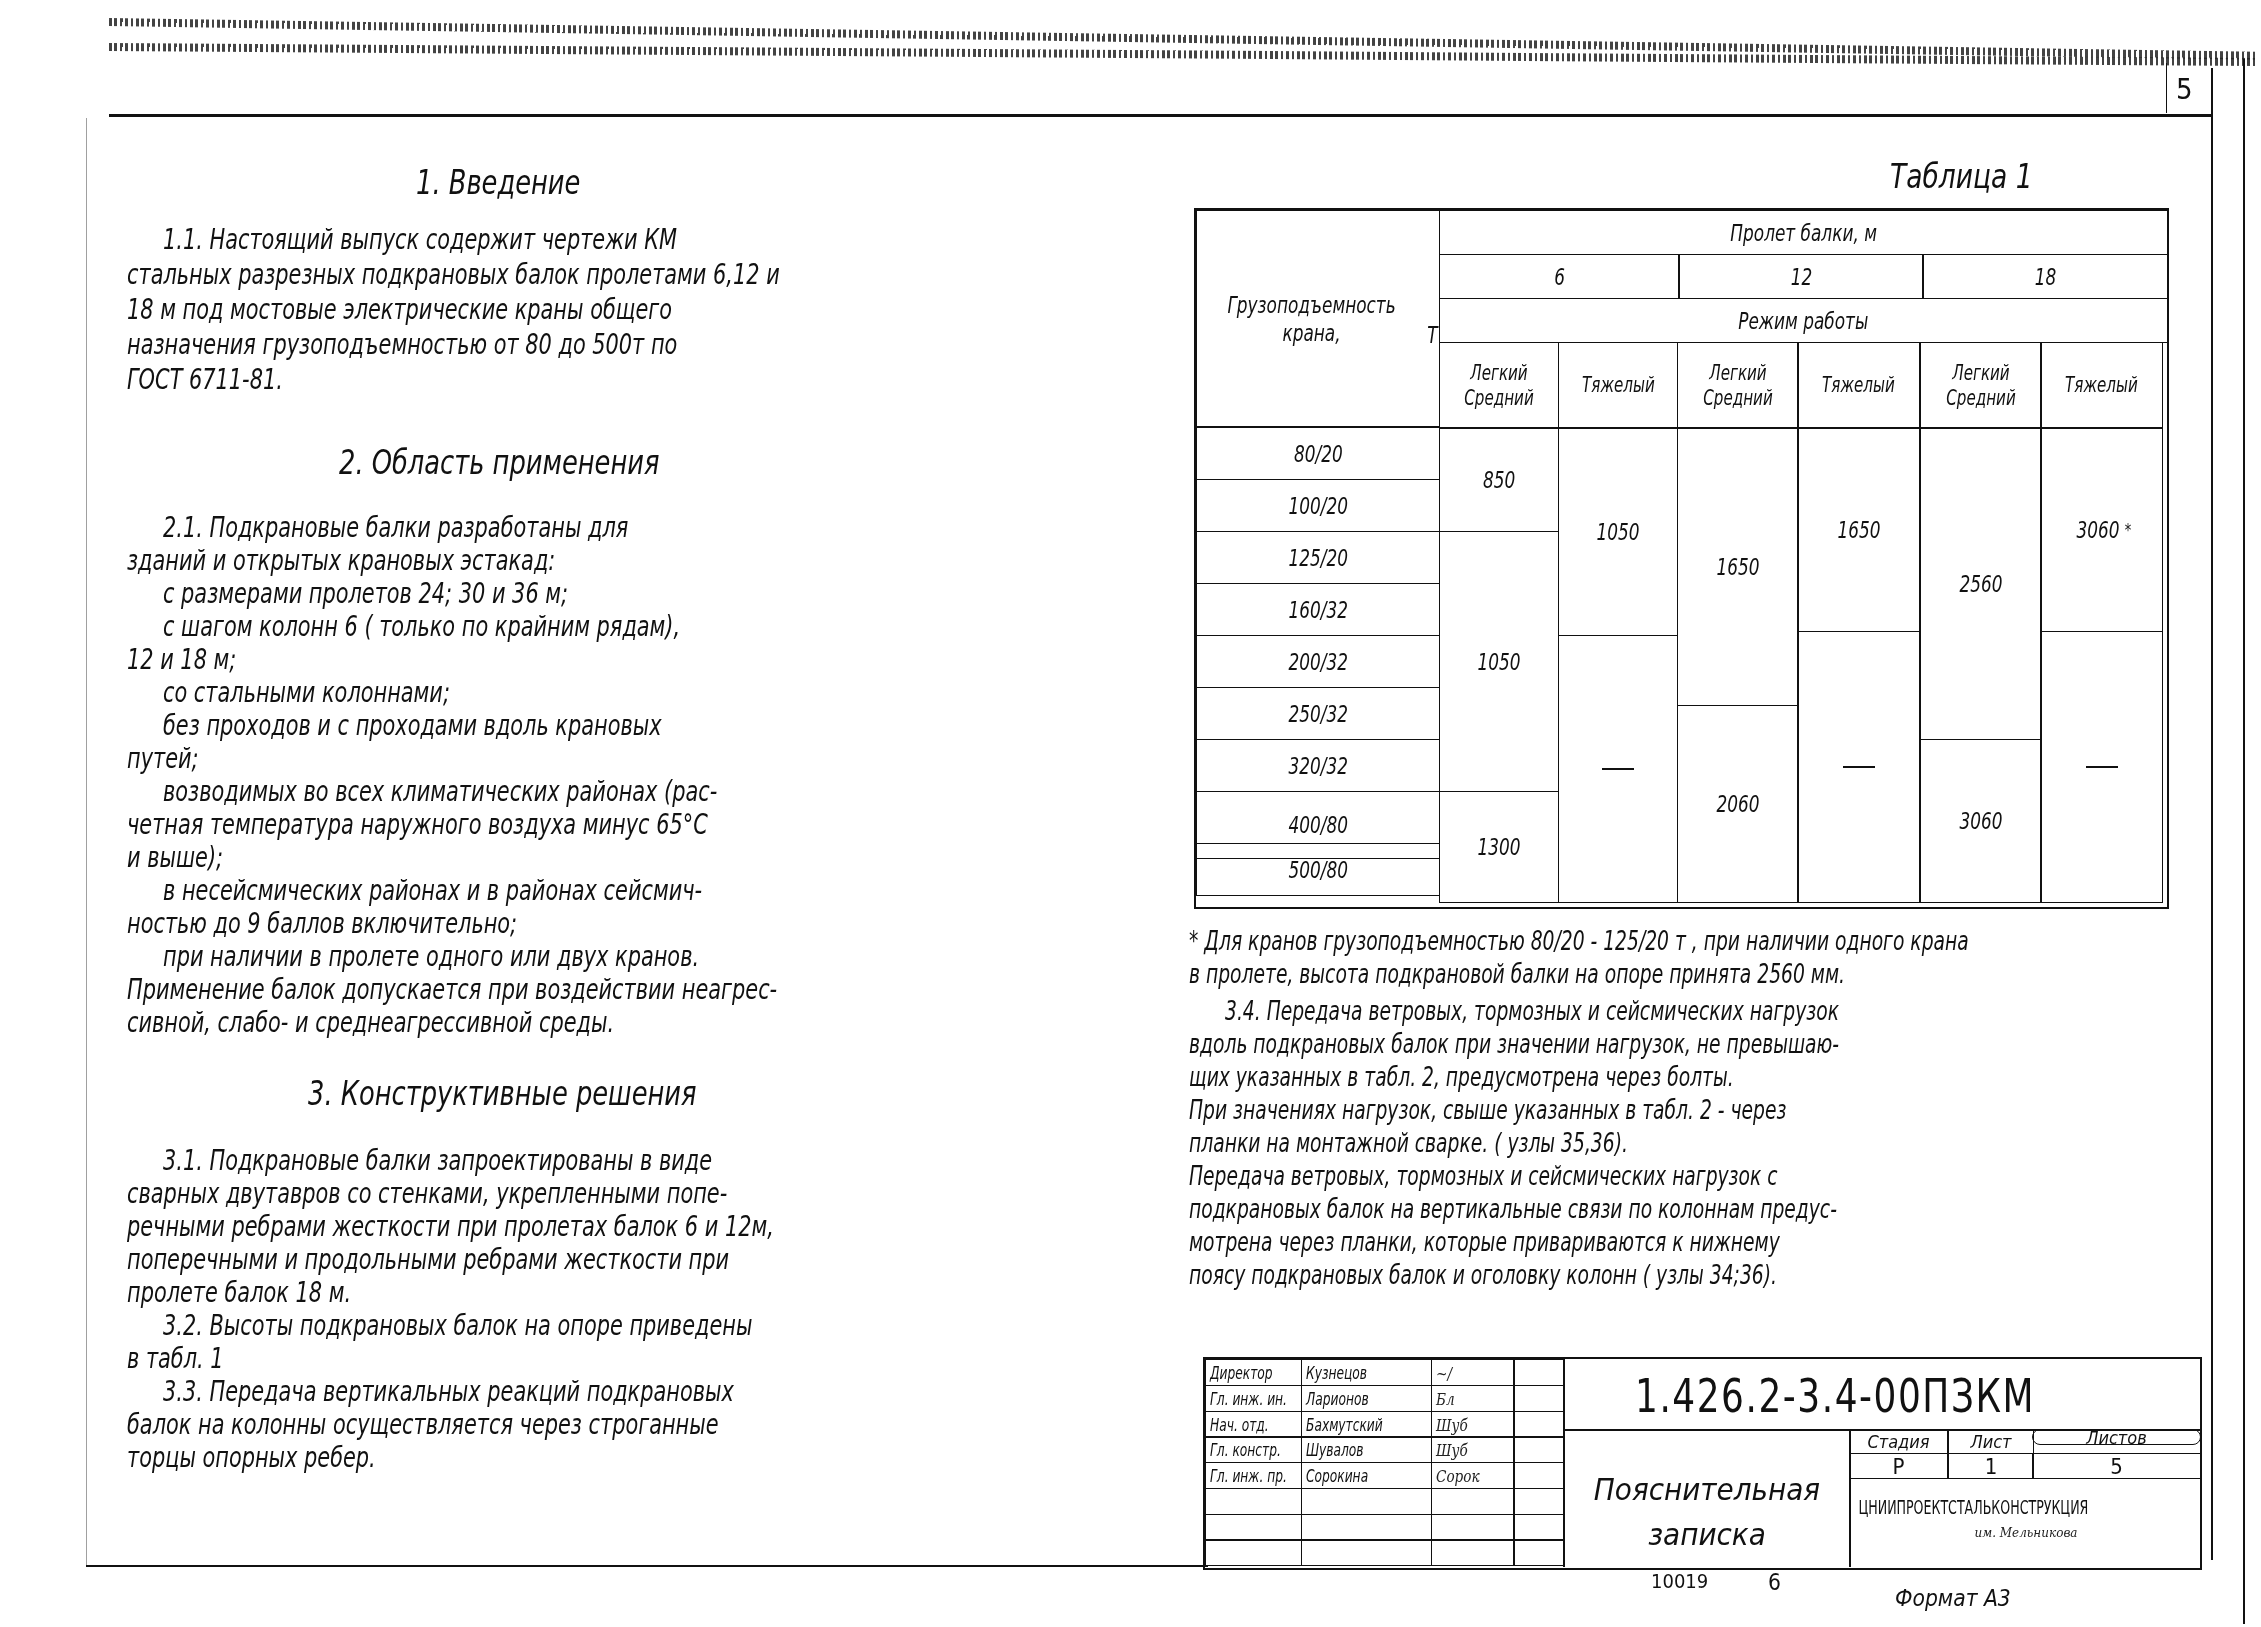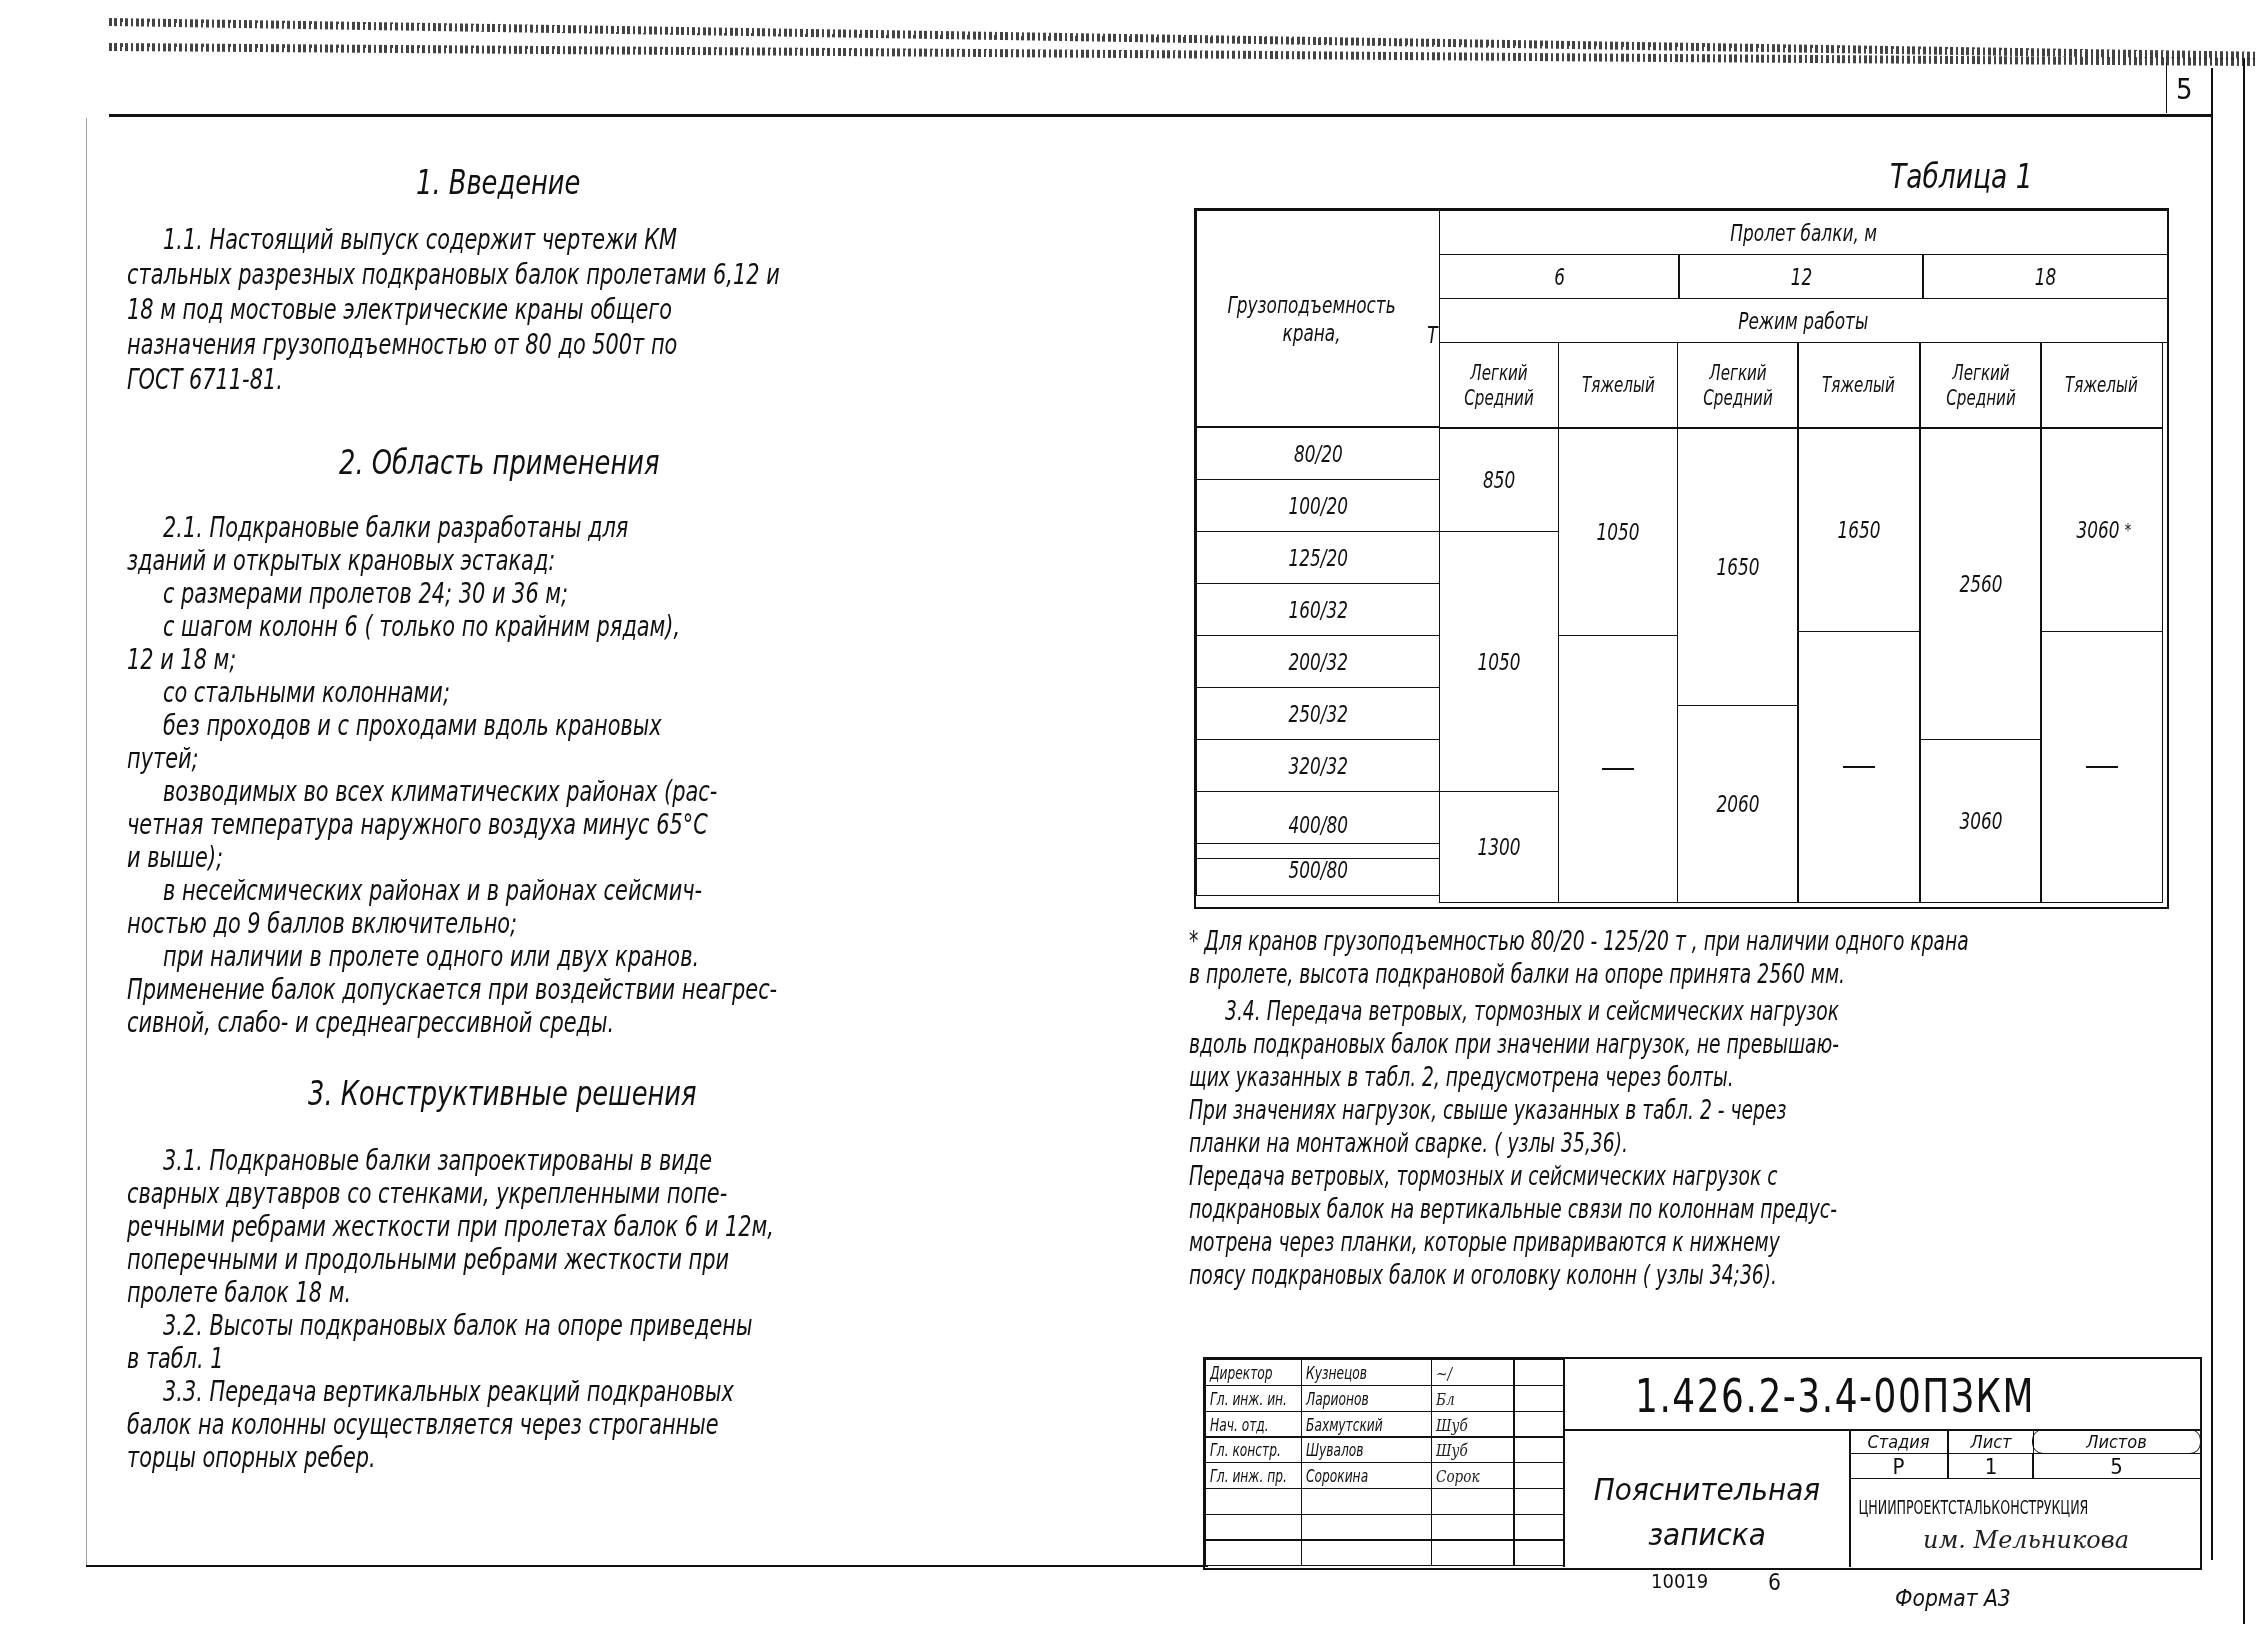--- a/index.html
+++ b/index.html
@@ -242,34 +242,34 @@
     <div>Пояснительная</div>
     <div>записка</div>
   </div>
   <div class="rule" style="left:644px; top:70px; width:1.8px; height:138px;"></div>
   <div class="small-c" style="left:644px; top:70px; width:99px; height:25px;">
       <span>Стадия</span>
     </div>
   <div class="small-c" style="left:743px; top:70px; width:86px; height:25px;text-align:right;">
       <span>Лист</span>
     </div>
-  <div class="small-c" style="left:827px; top:70px; width:169px; height:25px;border-radius:11px;">
+  <div class="small-c" style="left:827px; top:70px; width:169px; height:16px;border-radius:11px;">
       <span>Листов</span>
     </div>
   <div class="small-c" style="left:644px; top:94px; width:99px; height:26px; font-style:normal; font-size:22px;">
       <span>Р</span>
     </div>
   <div class="small-c" style="left:743px; top:94px; width:86px; height:26px; font-style:normal; font-size:22px;">
       <span>1</span>
     </div>
   <div class="small-c" style="left:827px; top:94px; width:169px; height:26px; font-style:normal; font-size:22px;">
       <span>5</span>
     </div>
   <div class="org" style="left:648px; top:136px; width:344px; transform:scaleX(0.7); transform-origin:left center;">ЦНИИПРОЕКТСТАЛЬКОНСТРУКЦИЯ</div>
-  <div class="org sig" style="left:647px; top:167px; width:348px; font-size:24px;">им. Мельникова</div>
+  <div class="org sig" style="left:647px; top:167px; width:348px; font-size:12px;">им. Мельникова</div>
 <div class="c" style="left: 0px; top: 0px; width: 97px; height: 27px;">
       <span>Директор</span>
     </div>
     <div class="c" style="left: 96px; top: 0px; width: 131px; height: 27px;">
       <span>Кузнецов</span>
     </div>
     <div class="c" style="left: 226px; top: 0px; width: 84px; height: 27px;">
       <span class="sig">~/</span>
     </div>
     <div class="c" style="left: 308px; top: 0px; width: 52px; height: 27px;"></div>

